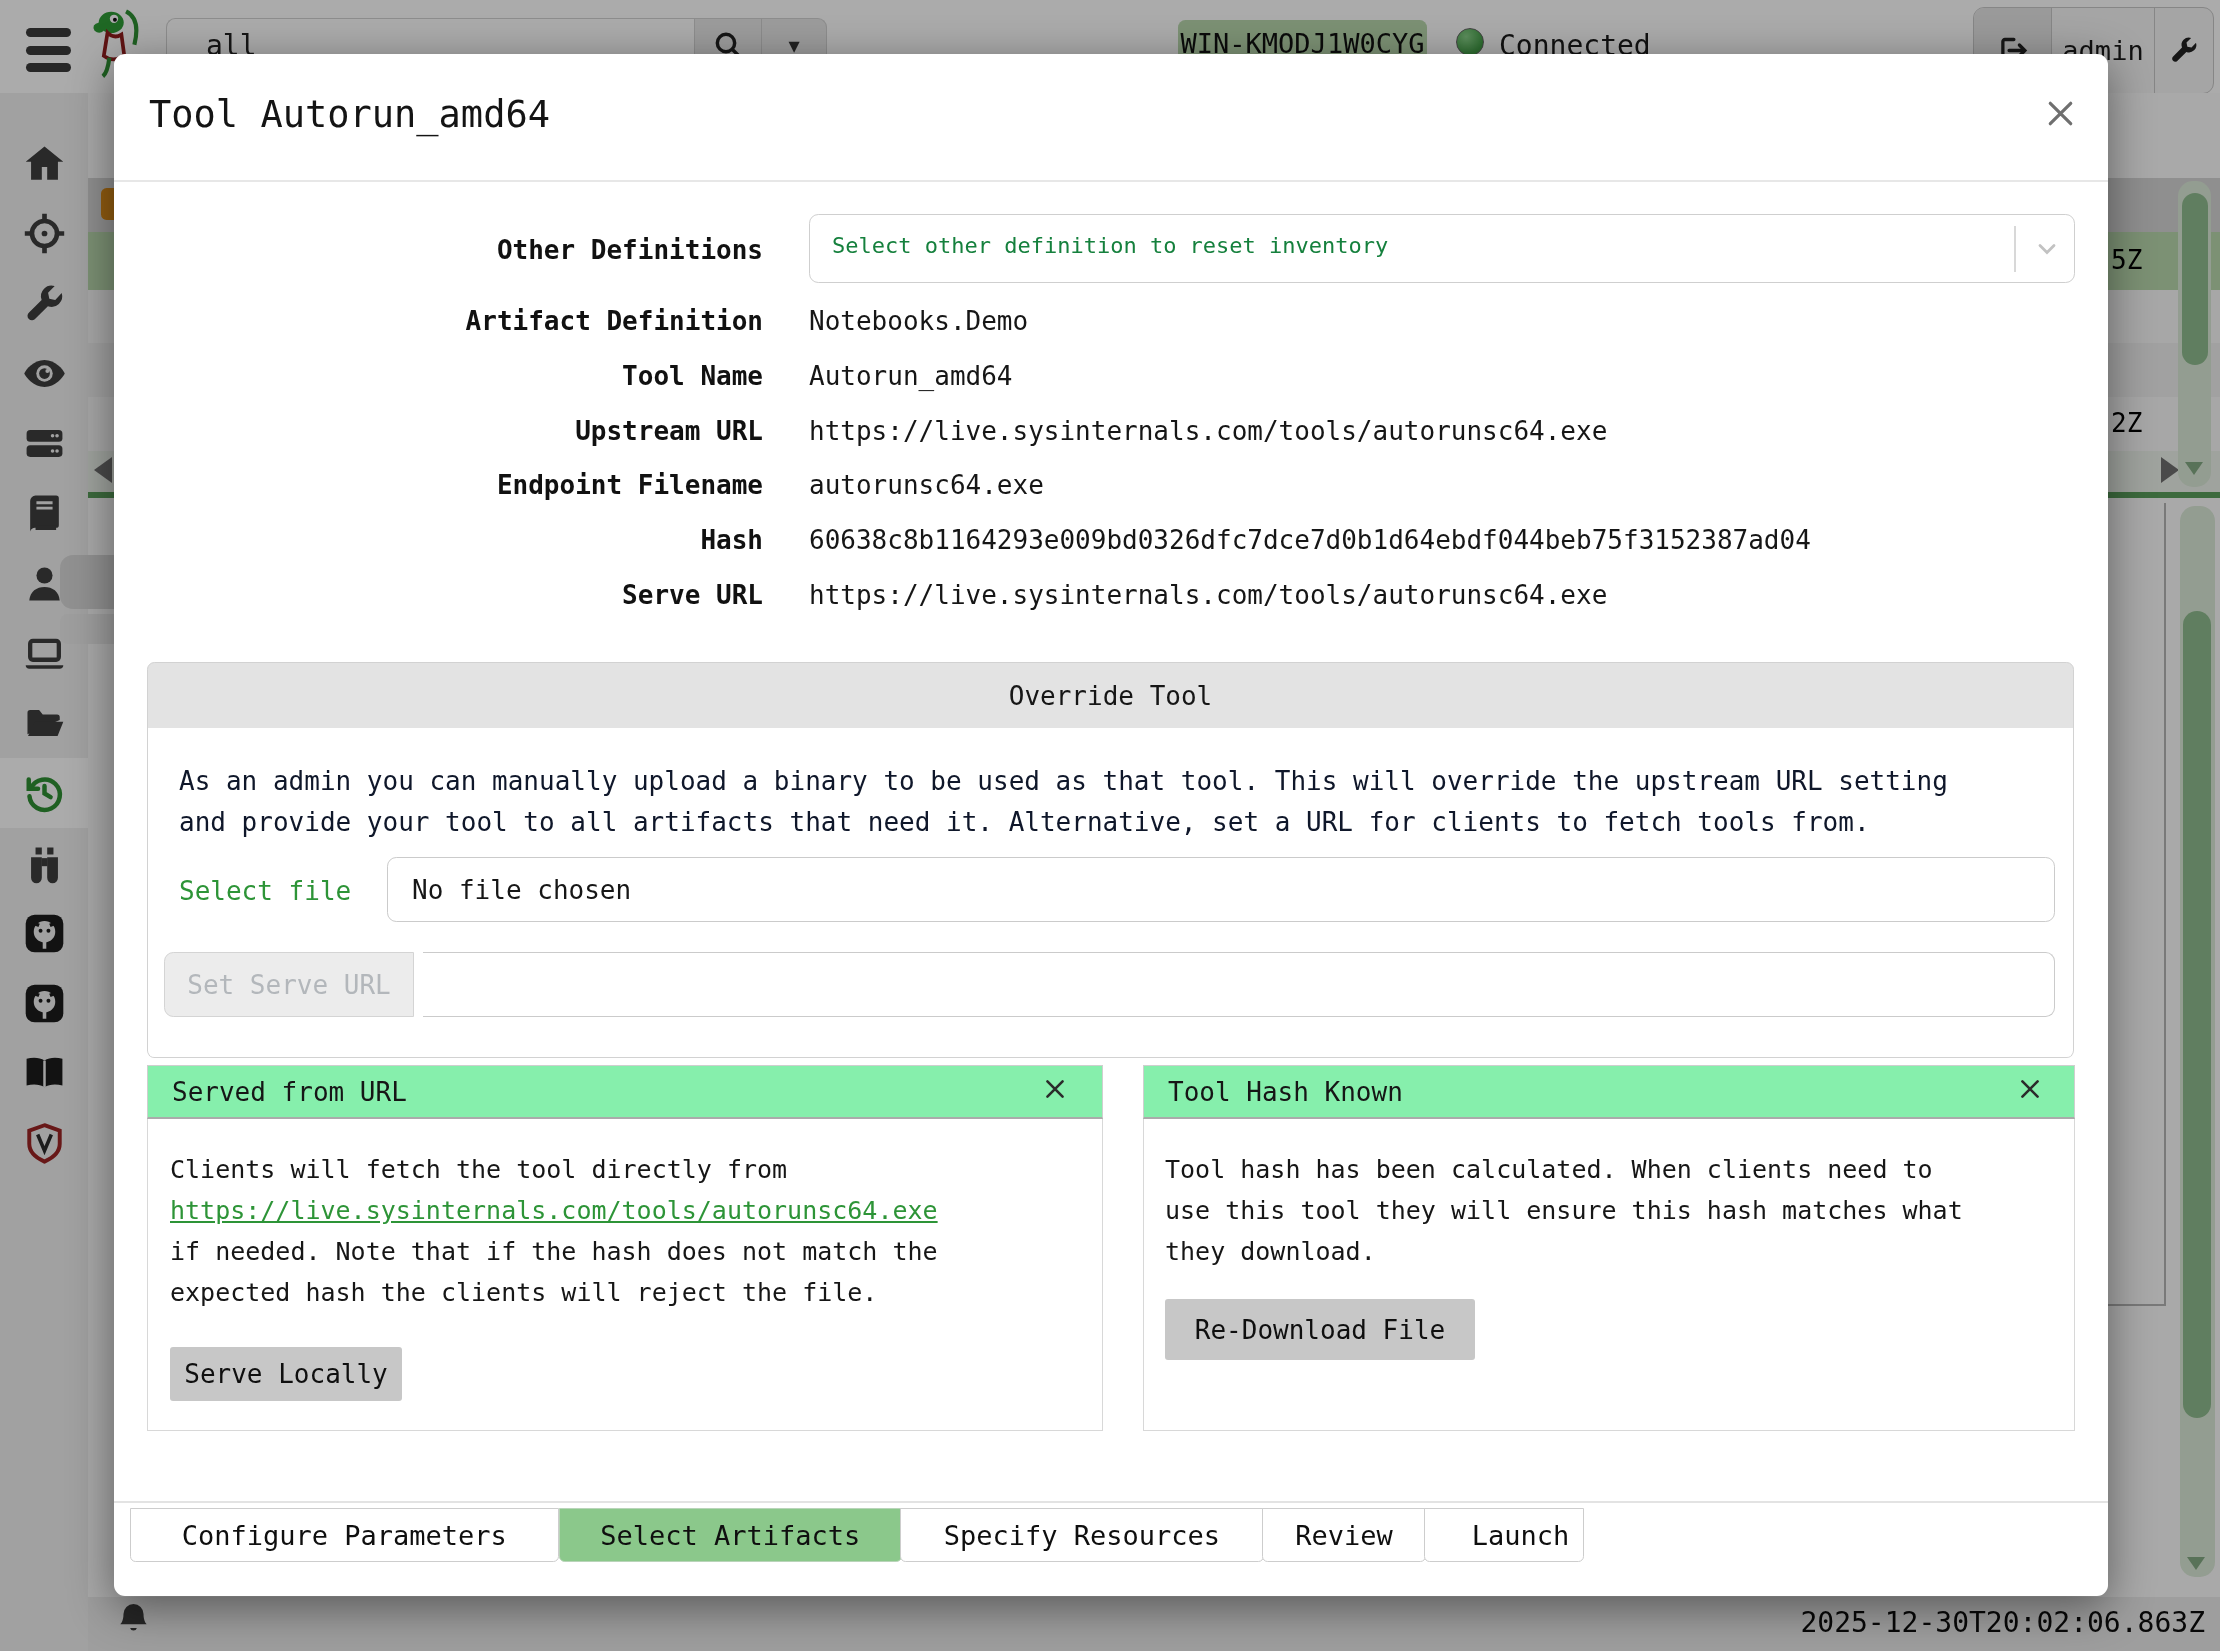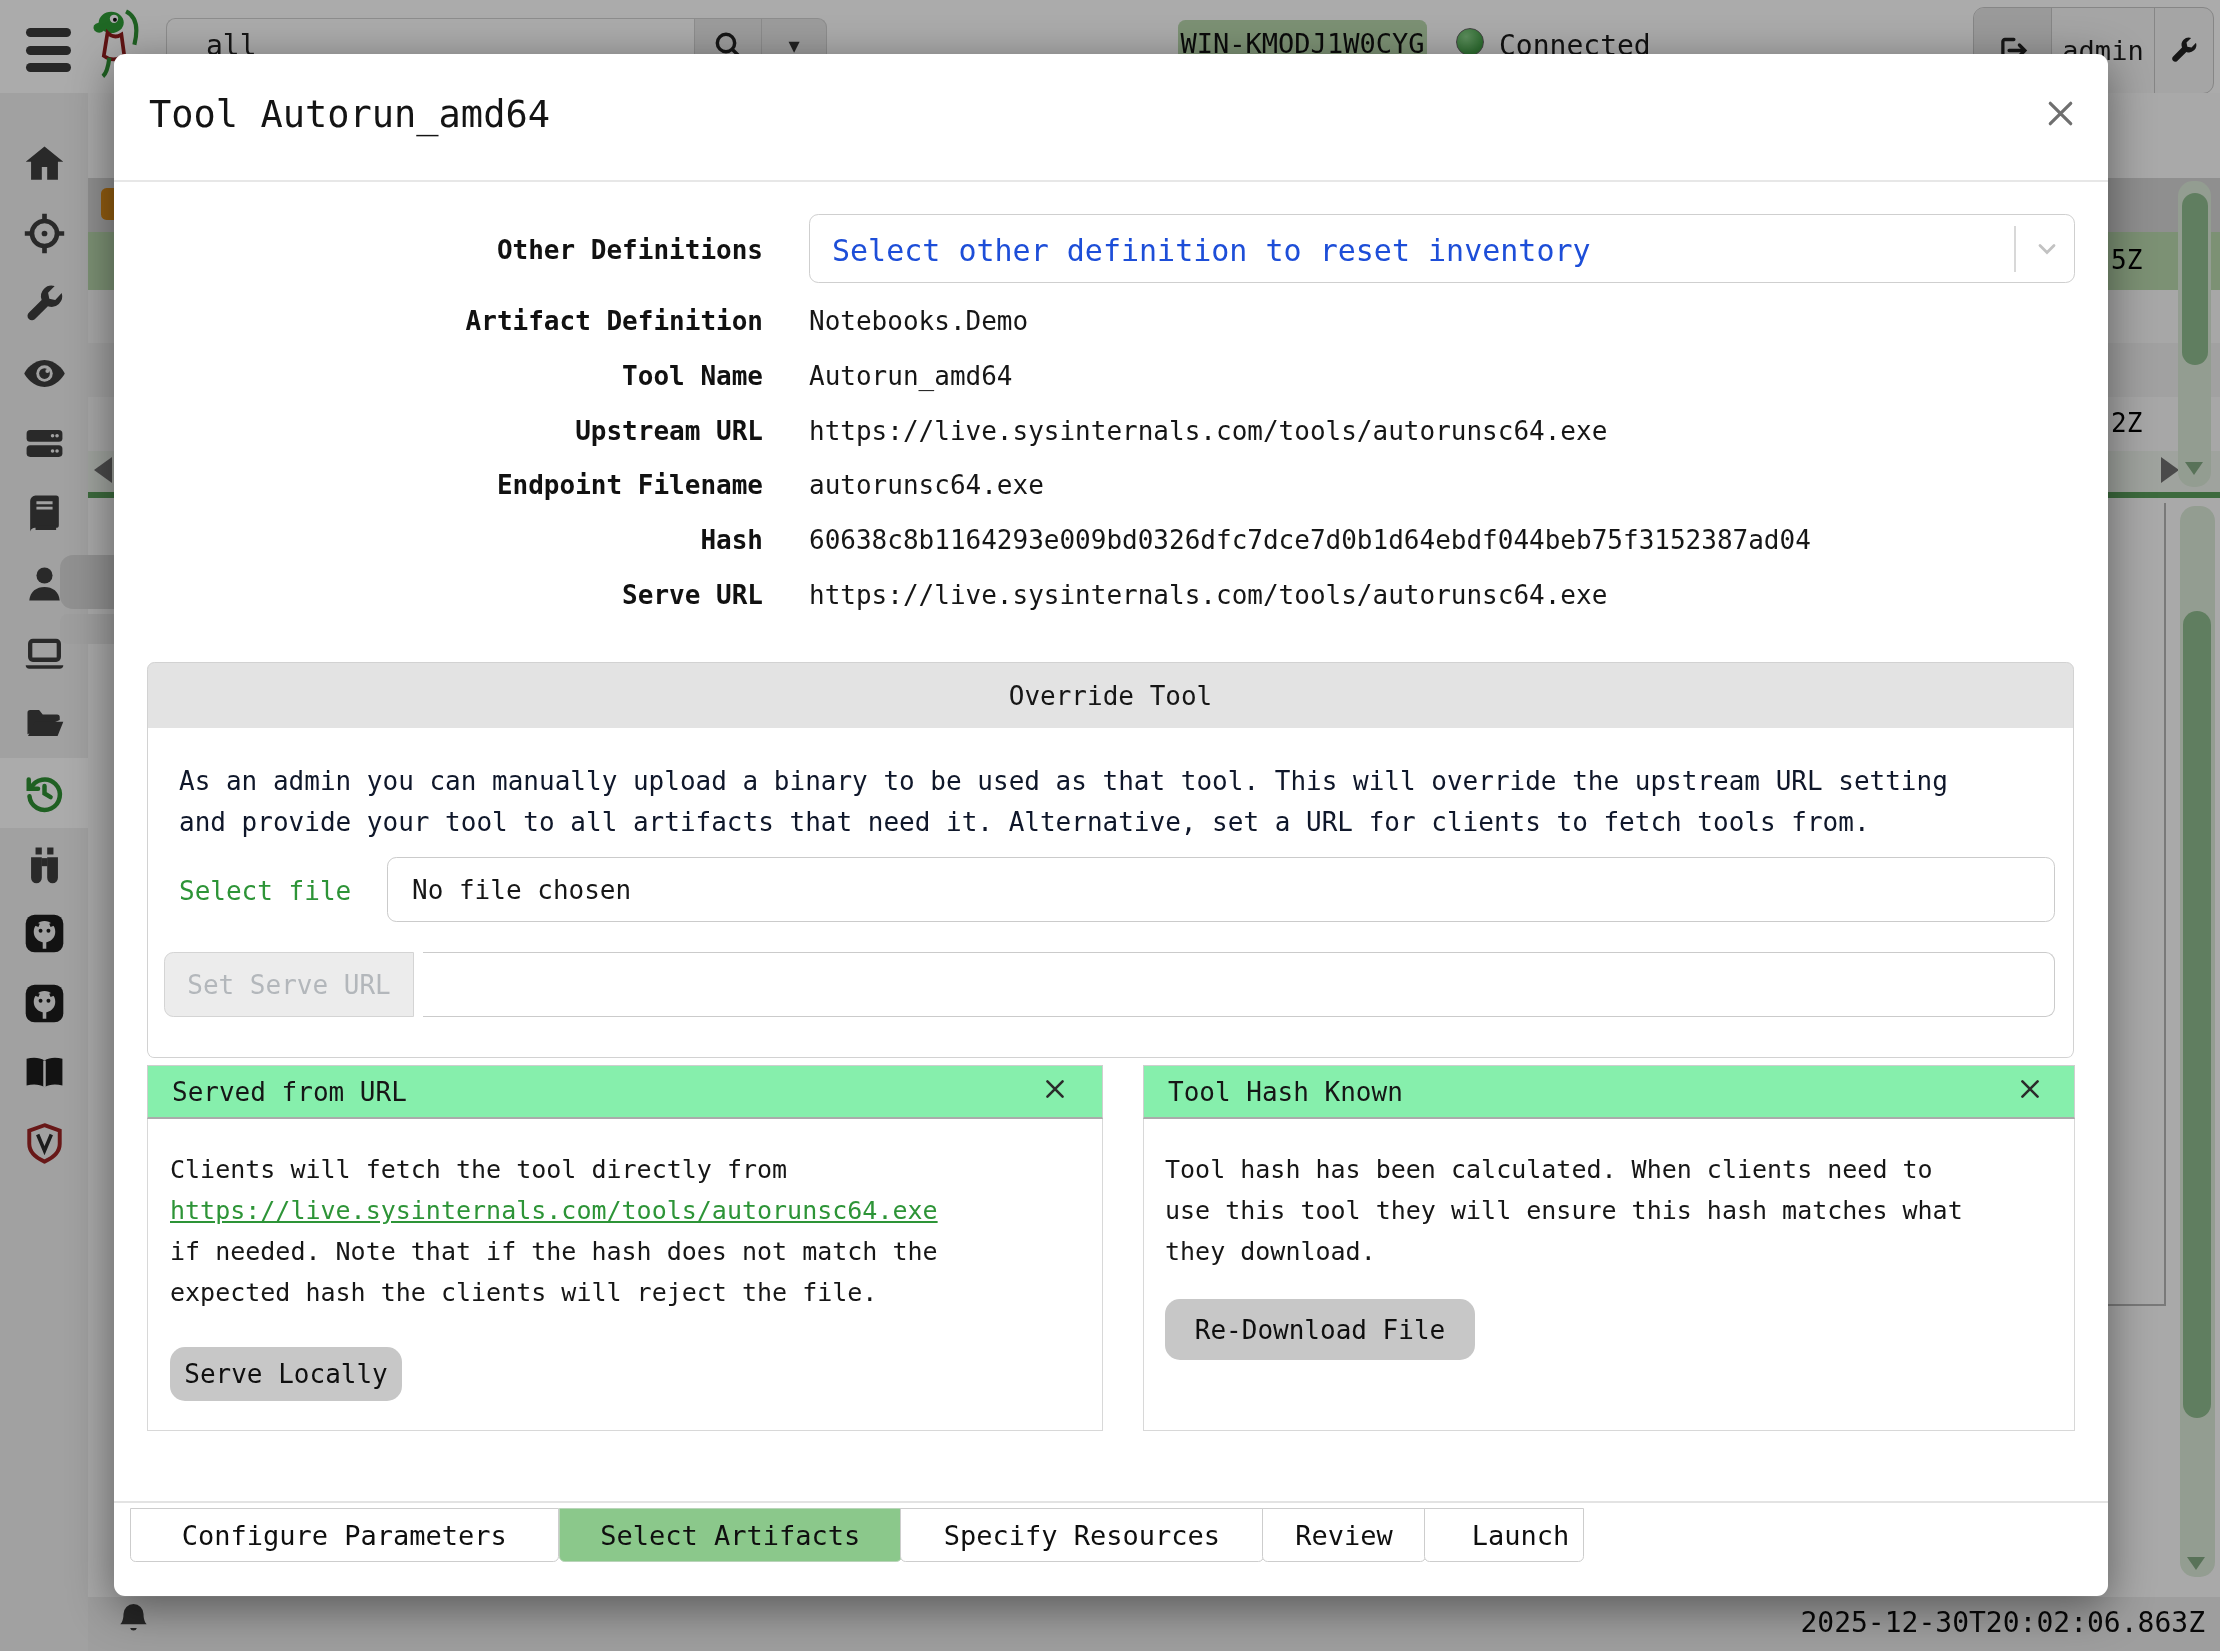--- a/index.html
+++ b/index.html
@@ -87,21 +87,21 @@
 
   .frow-label { position:absolute; left:0; width:649px; text-align:right; font-size:26px; font-weight:bold; color:#111; }
   .frow-value { position:absolute; left:695px; font-size:26px; color:#161616; }
   .lbl-other { top:181px; } .lbl-0 { top:252px; } .lbl-1 { top:307px; } .lbl-2 { top:362px; }
   .lbl-3 { top:416px; } .lbl-4 { top:471px; } .lbl-5 { top:526px; }
   .val-0 { top:252px; } .val-1 { top:307px;text-align:right; } .val-2 { top:362px; }
   .val-3 { top:416px; } .val-4 { top:471px; } .val-5 { top:526px; }
 
   .tool-select { position:absolute; left:695px; top:160px; width:1266px; height:69px; border:1.9px solid #cfcfcf;
     border-radius:9.3px; background:#fff; cursor:pointer; }
-  .tool-select .ph { position:absolute; left:22px; top:17.6px; font-size:30px; color:#1d4ed8; }
+  .tool-select .ph { position:absolute; left:22px; top:17.6px; font-size:22px; color:#15803d; }
   .tool-select .divider { position:absolute; right:58px; top:11px; width:1.9px; height:46px; background:#d8d8d8; }
   .tool-select .chev { position:absolute; right:13px; top:20.4px; }
 
   .ov-header { position:absolute; left:33px; top:608px; width:1927px; height:67px; background:#e3e3e3;
     border:1.9px solid #d2d2d2; border-radius:7.4px 7.4px 0 0; display:flex; align-items:center; justify-content:center;
     font-size:26px; color:#161616; }
   .ov-body { position:absolute; left:33px; top:674px; width:1927px; height:330px; border:1.9px solid #d2d2d2;
     border-top:none; border-radius:0 0 7.4px 7.4px; background:#fff; }
   .ov-desc { position:absolute; left:65px; top:707px; width:1799px; font-size:26px; line-height:41px; color:#0f172a; }
   .ov-filelabel { position:absolute; left:65px; top:822px; font-size:26px; color:var(--link-green); cursor:pointer; }
@@ -117,21 +117,21 @@
     border-bottom:2.8px solid #ababab; display:flex; align-items:center; padding-left:24px; font-size:26px; color:#161616; }
   .card-body { position:absolute; top:1065px; height:312px; background:#fff; border:1.9px solid #d8d8d8; border-top:none; }
   .card1-h { left:33px; width:956px; } .card1-b { left:33px; width:956px; }
   .card2-h { left:1029px; width:932px; } .card2-b { left:1029px; width:932px; }
   .card-x { position:absolute; top:1022px; width:32px; height:32px; cursor:pointer; }
   .card1-x { left:928px; } .card2-x { left:1903px; }
   .card-text { position:absolute; font-size:25px; line-height:41px; color:#161616; }
   .card1-t { left:56px; top:1095px; width:812px; }
   .card2-t { left:1051px; top:1095px; width:807px; }
   .card-link { color:var(--link-green); text-decoration:underline; cursor:pointer; }
-  .gray-btn { position:absolute; background:#c7c7c7; border-radius:15px; display:flex; align-items:center;
+  .gray-btn { position:absolute; background:#c7c7c7; border-radius:3px; display:flex; align-items:center;
     justify-content:center; font-size:26px; color:#0f0f0f; cursor:pointer; }
   .btn-serve-locally { left:56px; top:1293px; width:232px; height:54px; }
   .btn-redownload { left:1051px; top:1245px; width:310px; height:61px; }
 
   .footer-line { position:absolute; left:0; top:1447px; width:1994px; height:1.9px; background:#e3e3e3; }
   .tabs { position:absolute; left:17.6px; top:1454px; height:54px; display:flex; }
   .tab { height:54px; border:1.9px solid #cdcdcd; margin-left:-1.9px; background:#fff; display:flex; align-items:center;
     justify-content:center; font-size:27px; color:#0f0f0f; cursor:pointer; border-radius:0 0 5.6px 5.6px; }
   .tab.first { margin-left:0; }
   .tab.active { background:var(--accent-green); border-color:#b9d4b9; }

